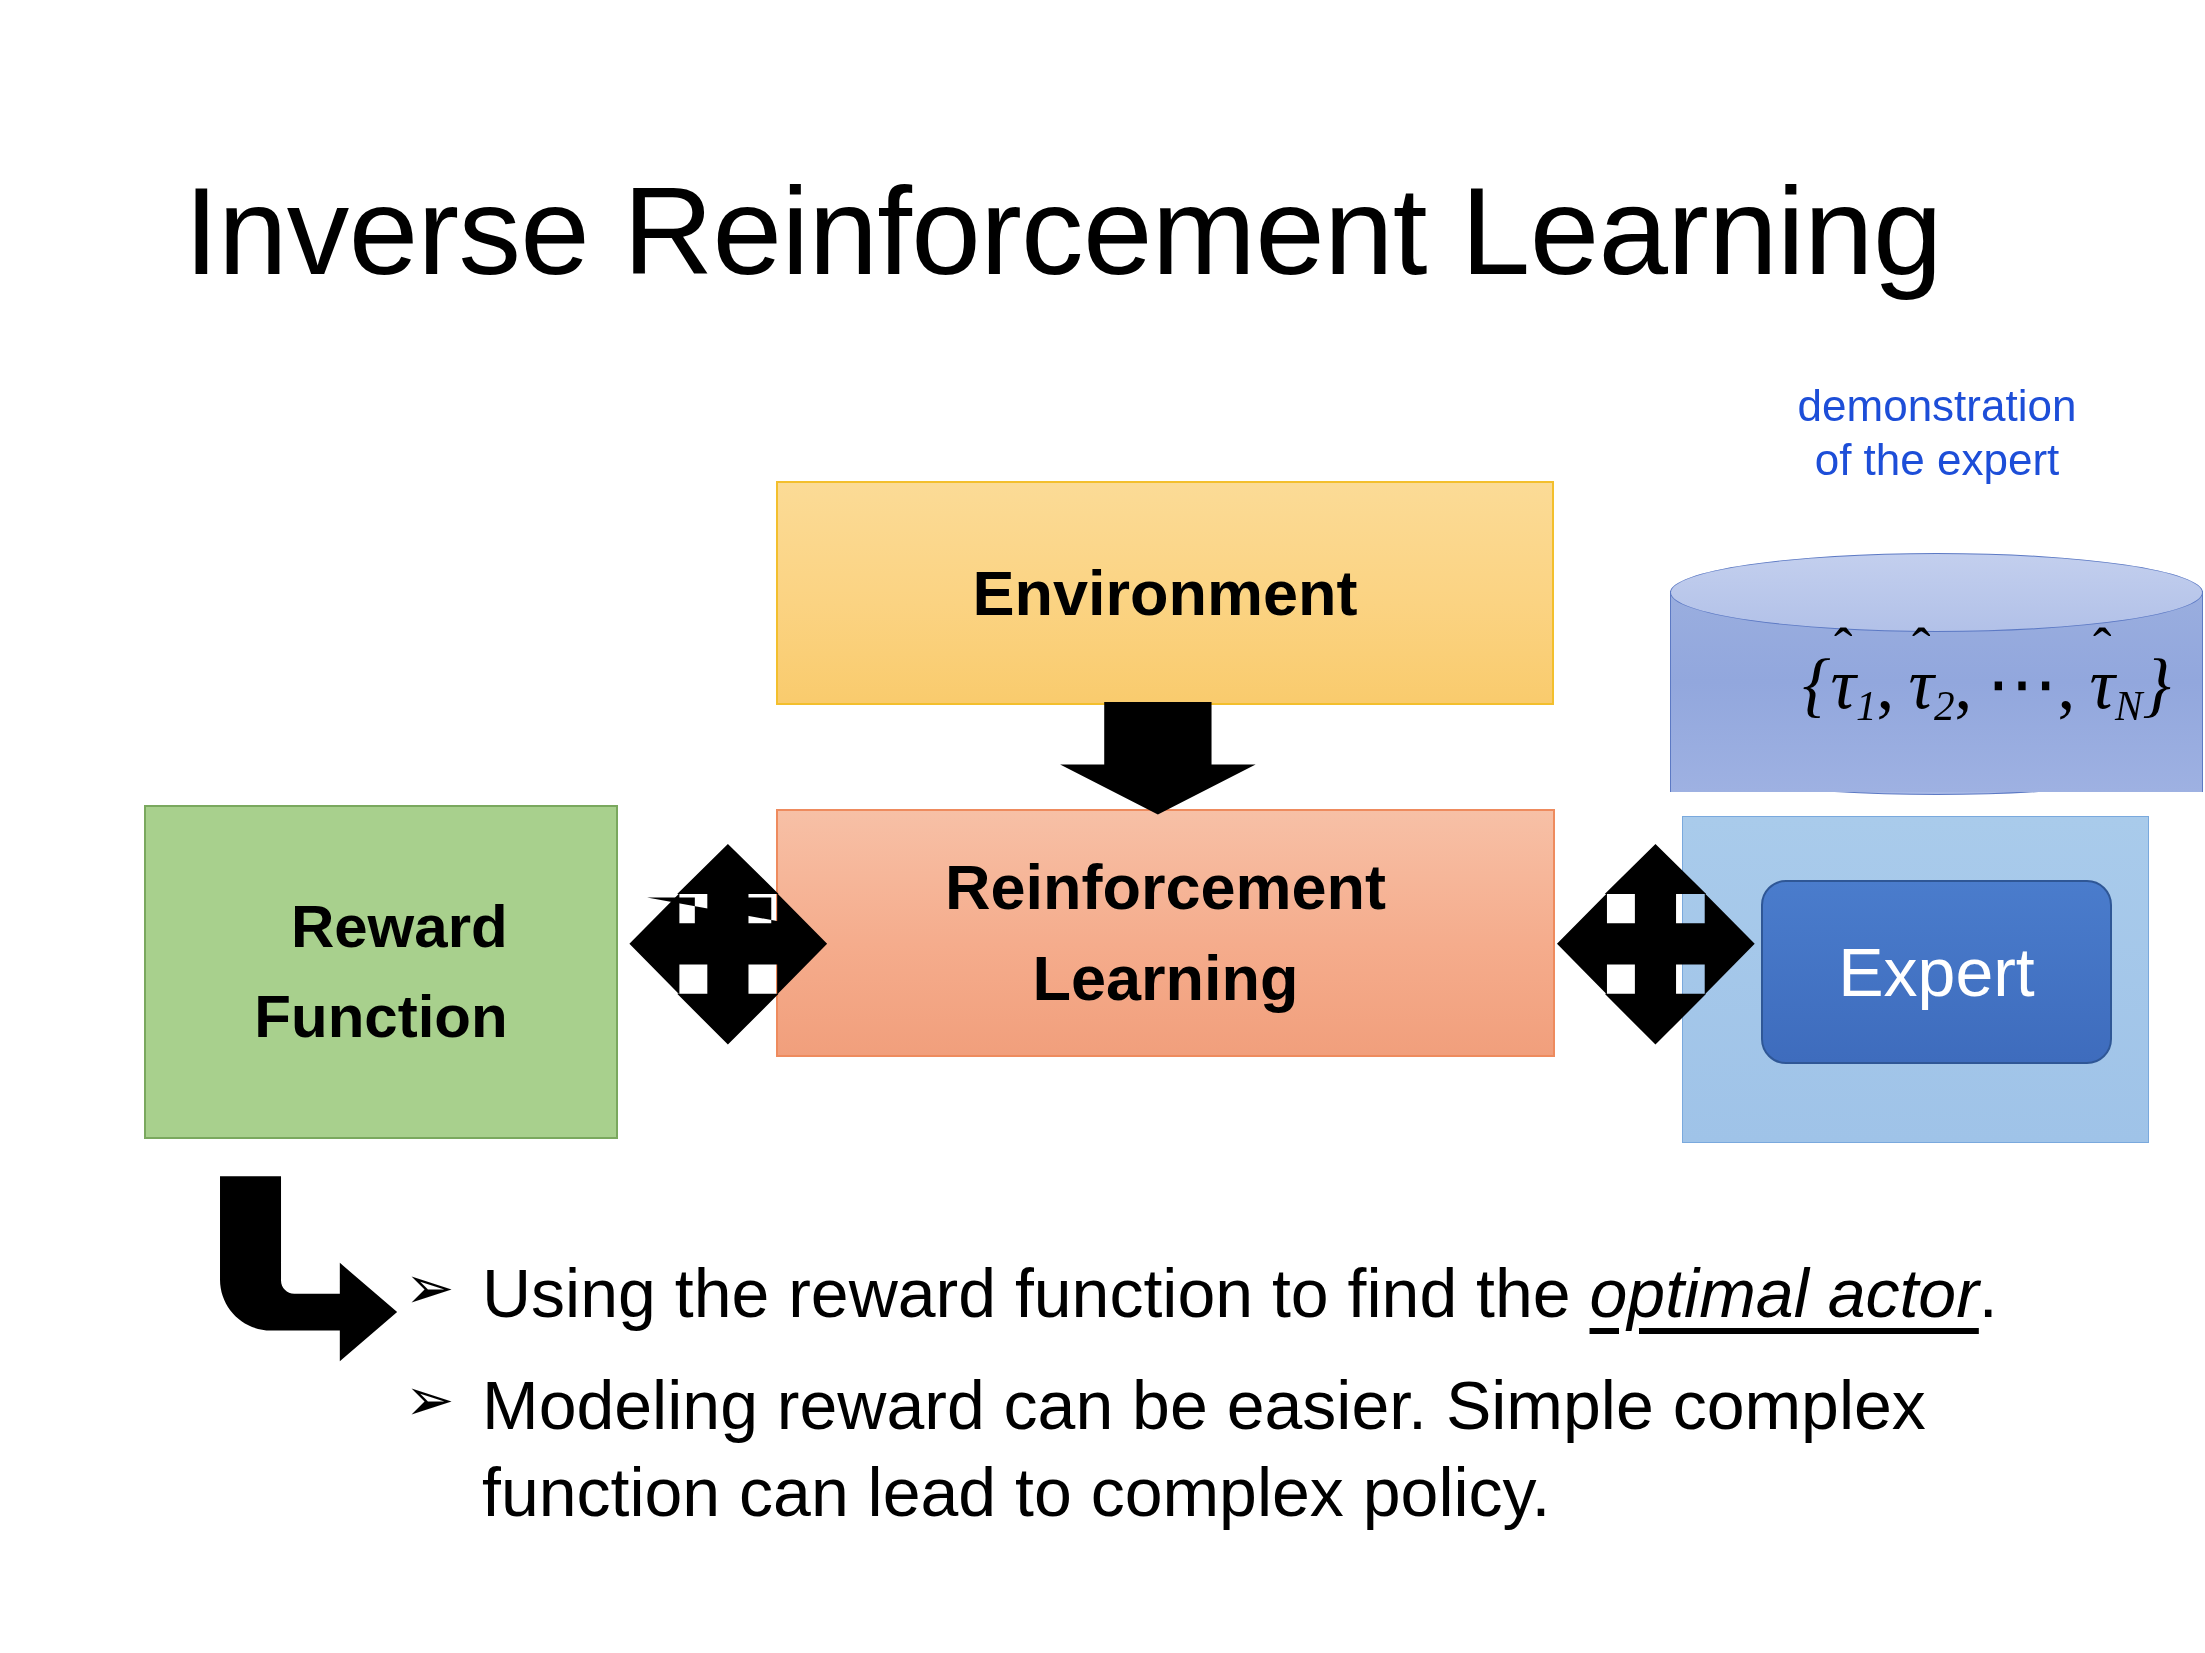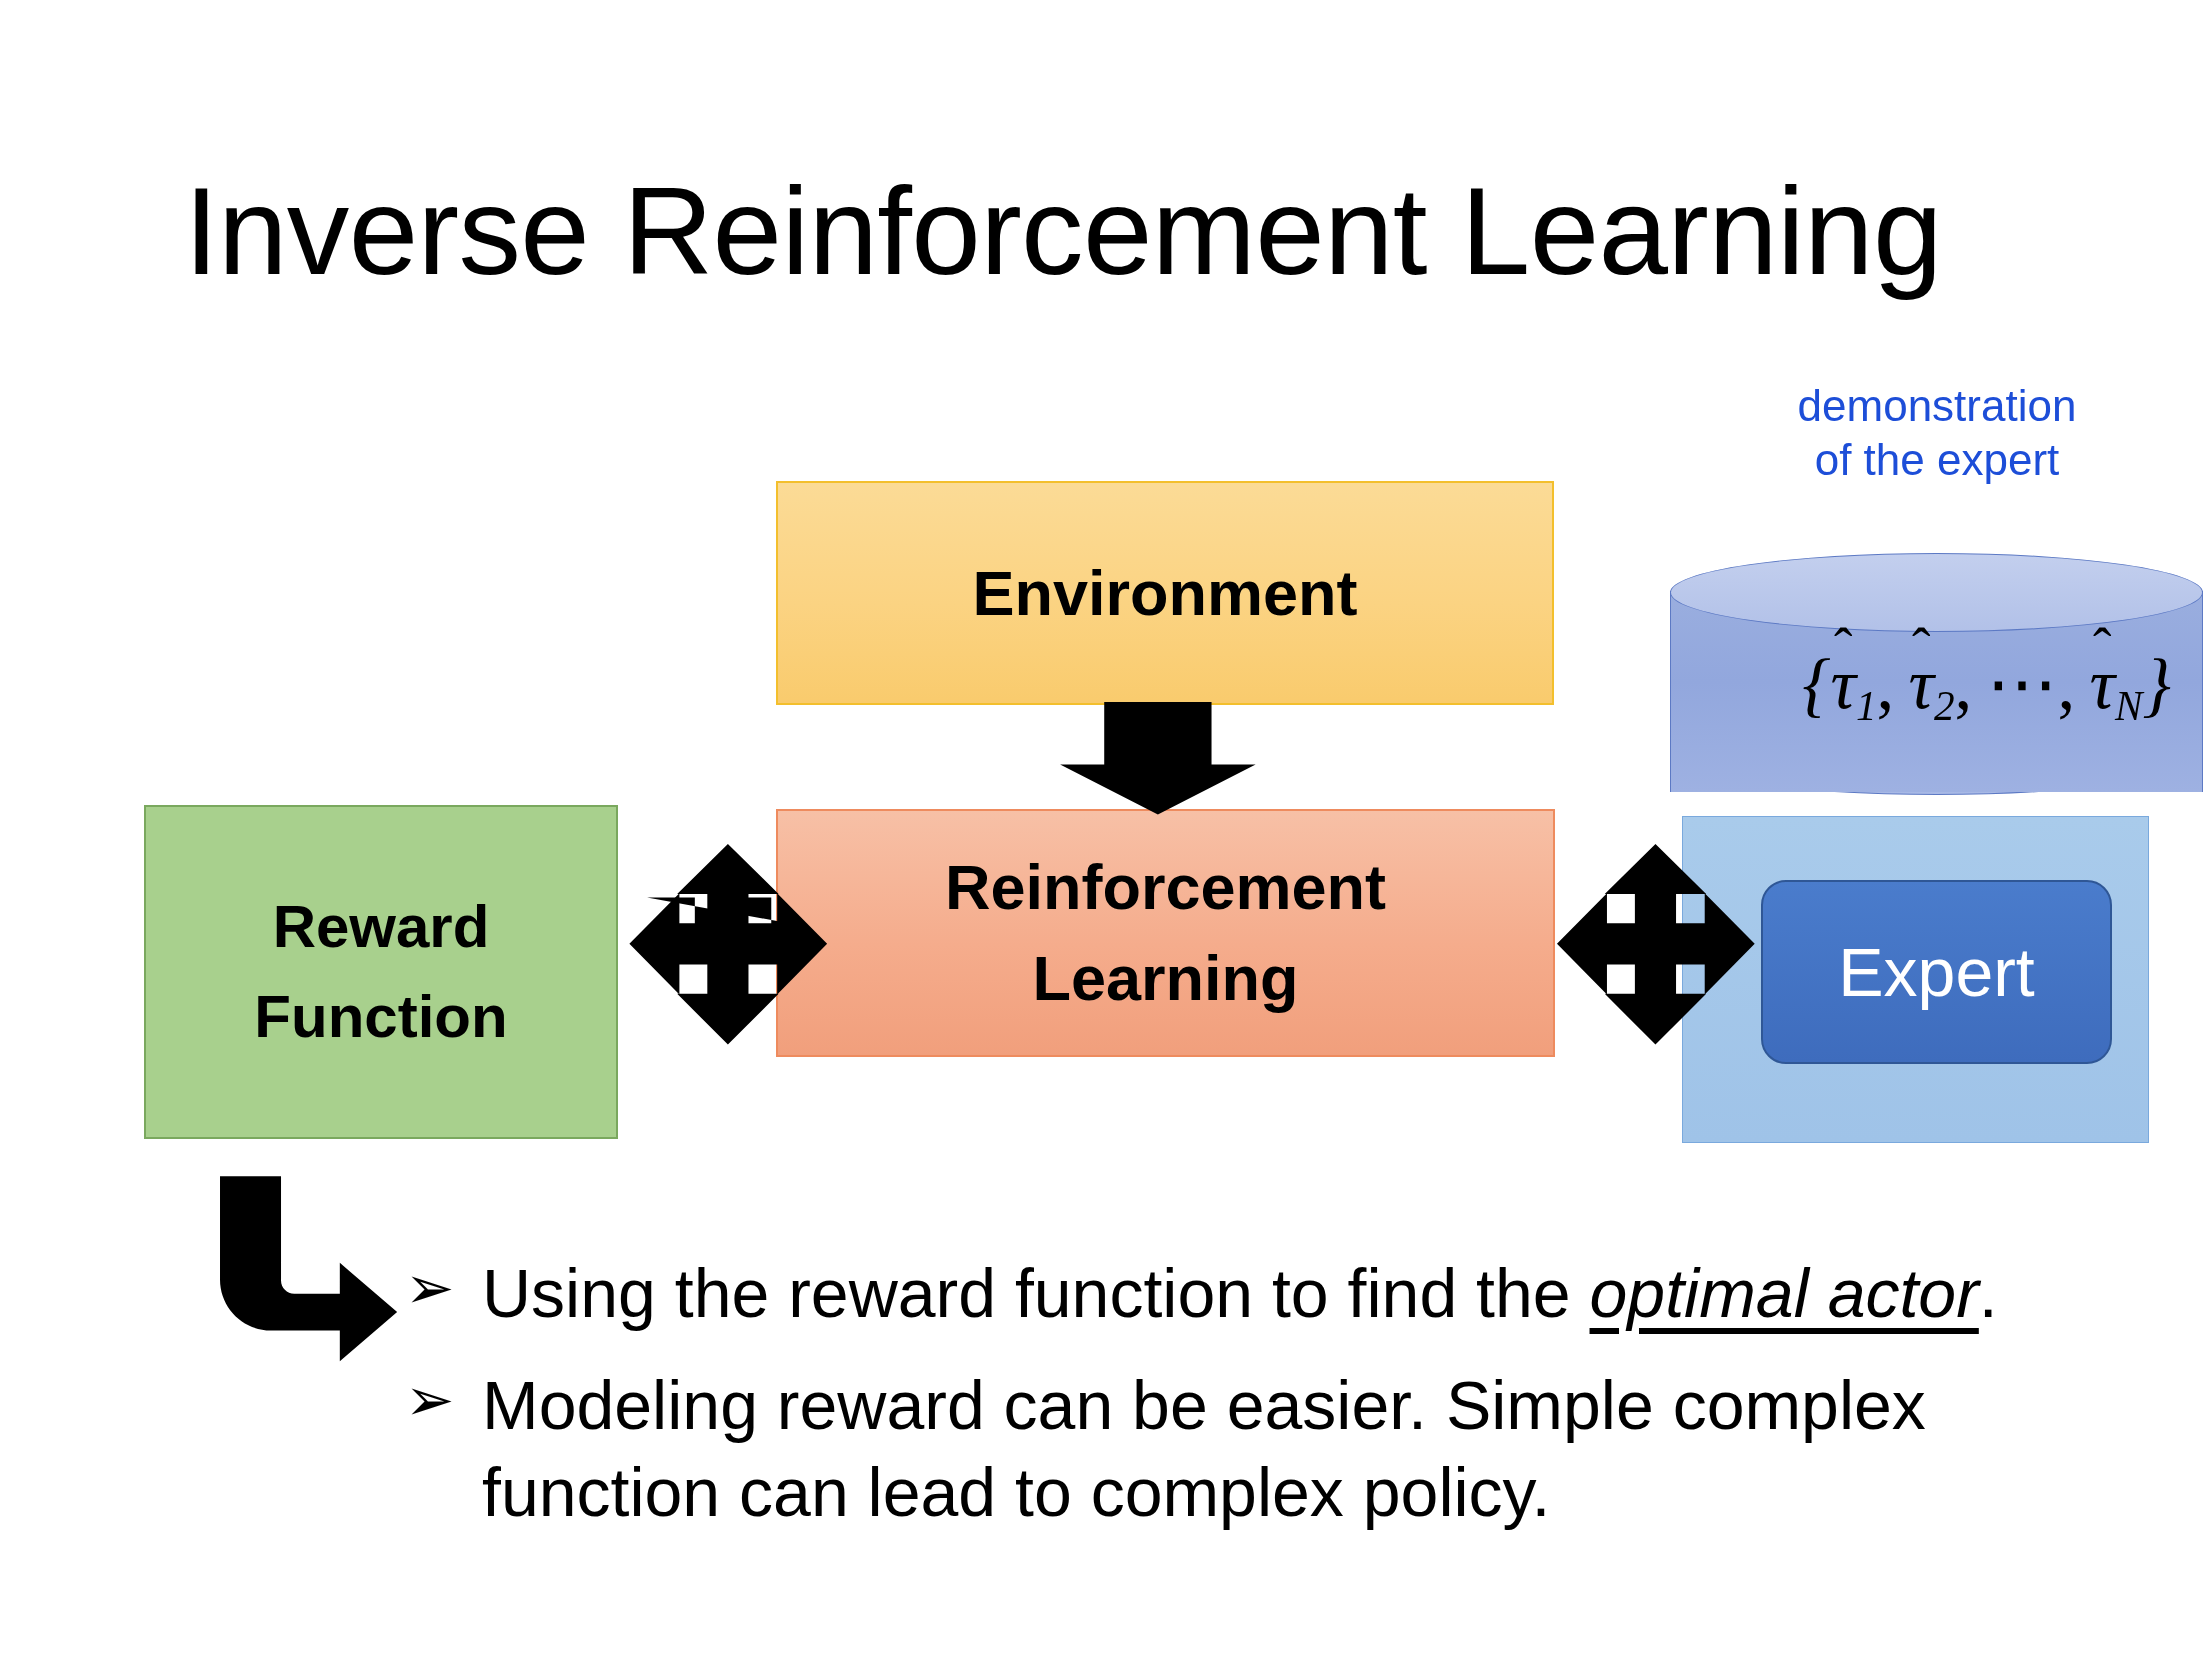--- a/index.html
+++ b/index.html
@@ -49,20 +49,21 @@
     line-height:1.45;
   }
   .rl-box .inner{display:block;}
 
   .reward-box{
     left:107px; top:805px; width:474px; height:334px;
     background:#a8d08d;
     border:2.2px solid #7aa85e;
     font-size:60px;
     line-height:1.5;
+    text-align:right;
   }
 
   
   .demo-label{
     position:absolute;
     left:1628px; top:379px; width:544px;
     text-align:center;
     font-size:44px;
     line-height:1.22;
     color:#1d4ed8;

